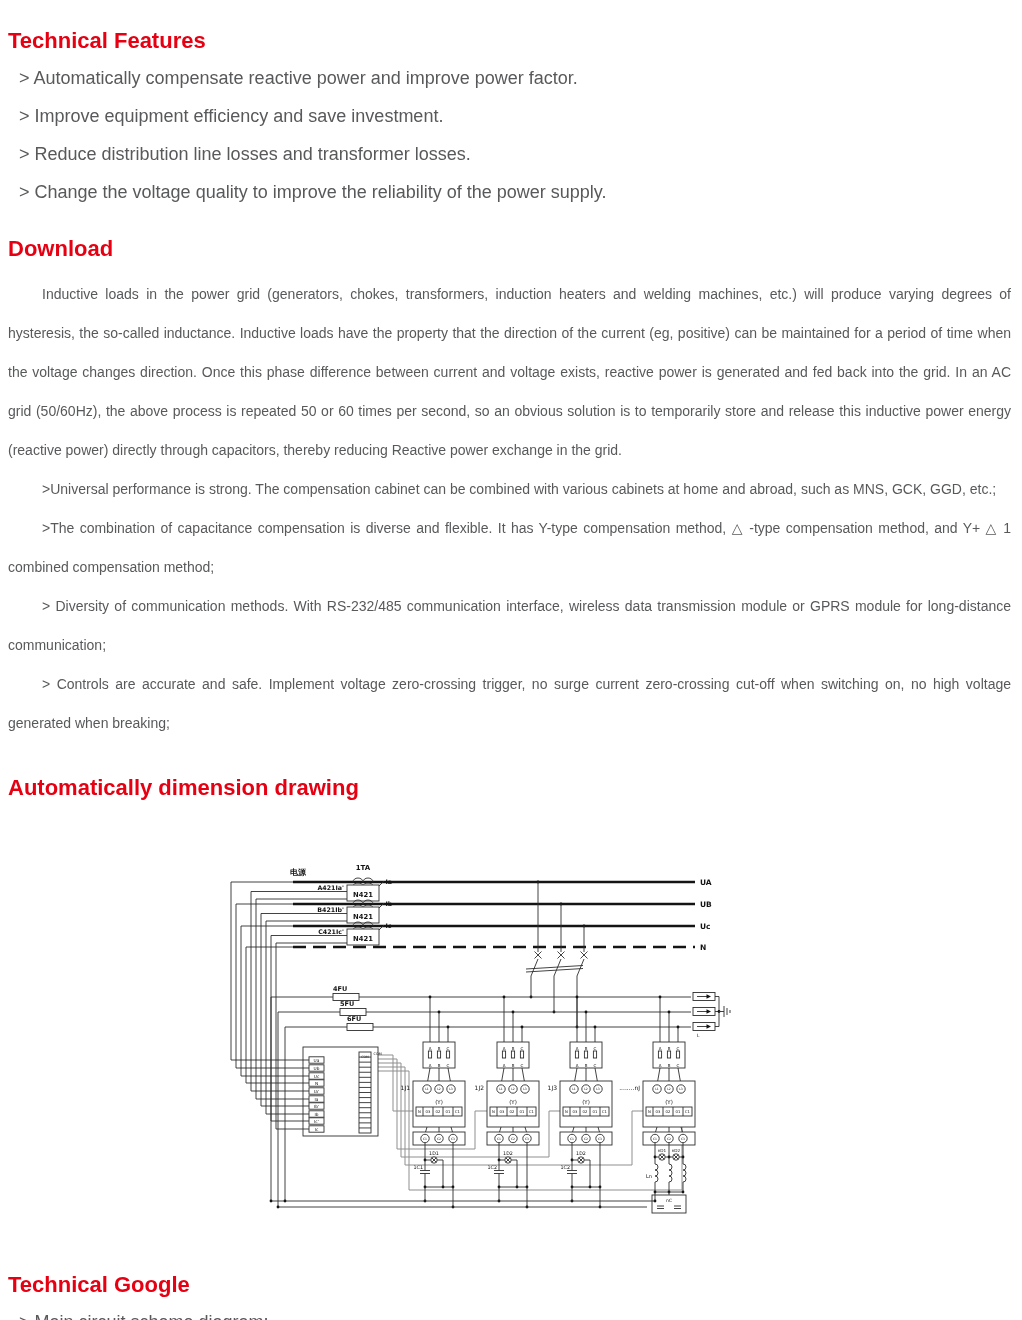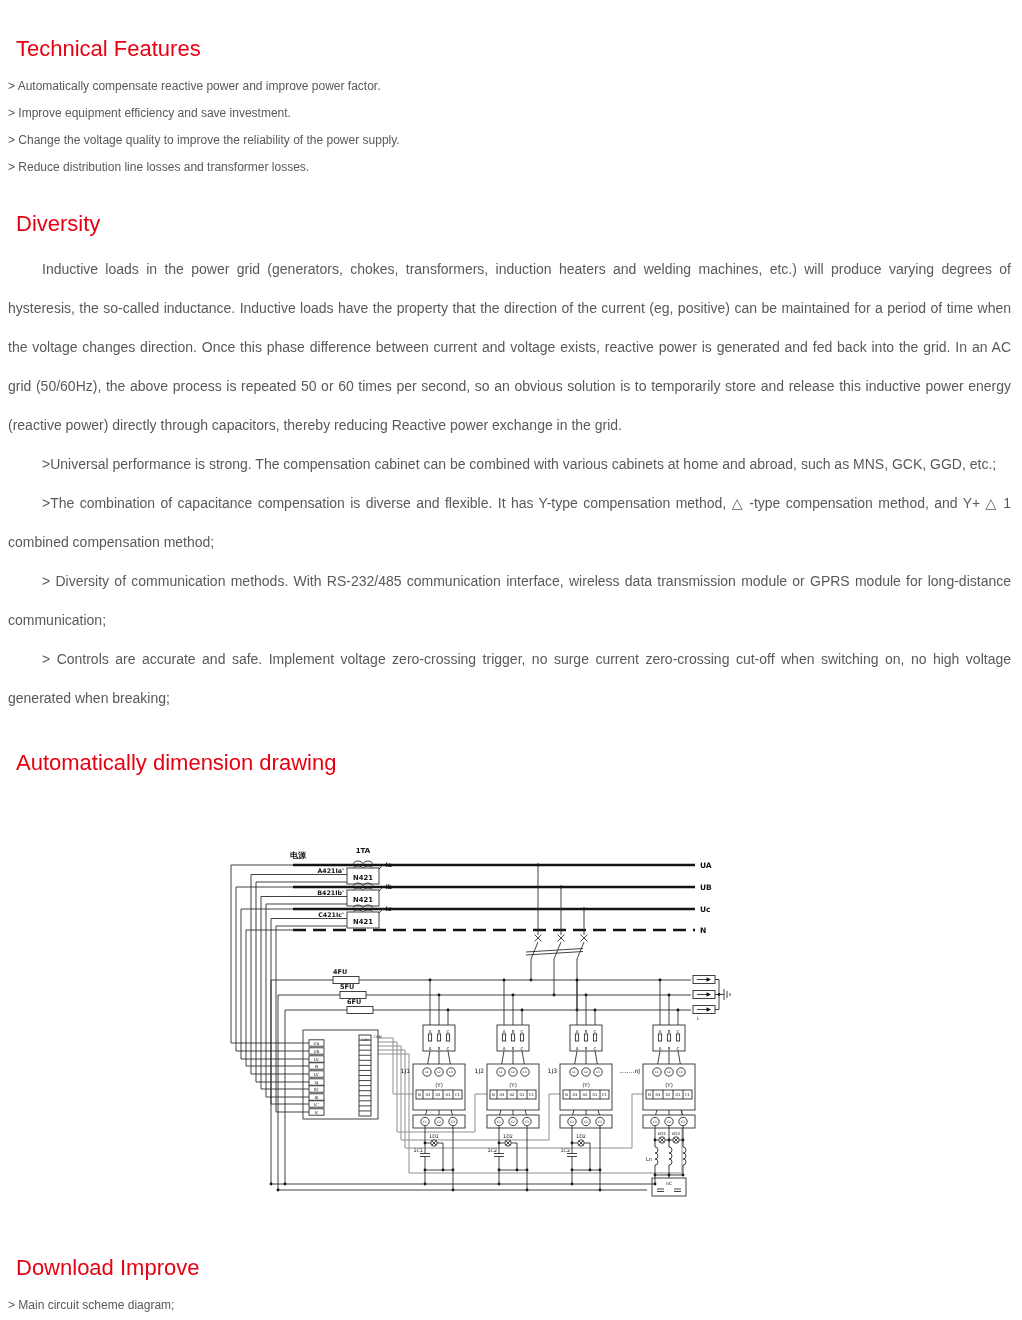--- a/index.html
+++ b/index.html
@@ -1,24 +1,24 @@
 <!DOCTYPE html>
 <html><head>
 <meta charset="utf-8">
 <style>
   html,body{margin:0;padding:0;}
   body{
     width:1022px;height:1320px;background:#ffffff;position:relative;overflow:hidden;
     font-family:"Liberation Sans",sans-serif;color:#58595b;
   }
   .content{padding:0 11px 0 8px;}
-  .sec-title{color:#e60012;font-size:22px;font-weight:400;margin:8px;line-height:25px;}
+  .sec-title{color:#e60012;font-size:22px;font-weight:700;margin:0;line-height:25px;}
   #tech-title{padding-top:28px;}
   .blist{margin-top:12px;}
-  .blist p{font-size:12px;line-height:27px;margin:0;}
+  .blist p{font-size:18px;line-height:27px;margin:11px;}
   #features-title{margin-top:30px;}
   .ftext{margin-top:14px;}
   .ftext p{font-size:14px;line-height:39px;margin:0;text-align:justify;text-indent:34px;}
   #install-title{margin-top:32px;}
   .diagram-wrap{position:relative;height:424px;}
   #diag{position:absolute;left:215px;top:49px;width:515px;height:370px;}
   #download-title{margin-top:48px;}
   
   #diag .w{stroke:#2e2e2e;stroke-width:.9;fill:none;}
   #diag .bus{stroke:#141414;stroke-width:2.3;fill:none;}
@@ -30,25 +30,25 @@
 </style>
 </head>
 <body>
 
 <div class="content">
 
   <h1 class="sec-title" id="tech-title">Technical Features</h1>
   <div class="blist">
     <p>&gt; Automatically compensate reactive power and improve power factor.</p>
     <p>&gt; Improve equipment efficiency and save investment.</p>
+    <p>&gt; Reduce distribution line losses and transformer losses.</p>
     <p>&gt; Change the voltage quality to improve the reliability of the power supply.</p>
-    <p>&gt; Reduce distribution line losses and transformer losses.</p>
   </div>
 
-  <h1 class="sec-title" id="features-title">Diversity</h1>
+  <h1 class="sec-title" id="features-title">Download</h1>
   <div class="ftext">
     <p>Inductive loads in the power grid (generators, chokes, transformers, induction heaters and welding machines, etc.) will produce varying degrees of hysteresis, the so-called inductance. Inductive loads have the property that the direction of the current (eg, positive) can be maintained for a period of time when the voltage changes direction. Once this phase difference between current and voltage exists, reactive power is generated and fed back into the grid. In an AC grid (50/60Hz), the above process is repeated 50 or 60 times per second, so an obvious solution is to temporarily store and release this inductive power energy (reactive power) directly through capacitors, thereby reducing Reactive power exchange in the grid.</p>
     <p>&gt;Universal performance is strong. The compensation cabinet can be combined with various cabinets at home and abroad, such as MNS, GCK, GGD, etc.;</p>
     <p>&gt;The combination of capacitance compensation is diverse and flexible. It has Y-type compensation method, △ -type compensation method, and Y+ △ 1 combined compensation method;</p>
     <p>&gt; Diversity of communication methods. With RS-232/485 communication interface, wireless data transmission module or GPRS module for long-distance communication;</p>
     <p>&gt; Controls are accurate and safe. Implement voltage zero-crossing trigger, no surge current zero-crossing cut-off when switching on, no high voltage generated when breaking;</p>
   </div>
 
   <h1 class="sec-title" id="install-title">Automatically dimension drawing</h1>
   <div class="diagram-wrap">
@@ -513,18 +513,18 @@
         <line x1="432" y1="343" x2="432" y2="352" class="w"></line>
         <circle cx="432" cy="352" r="1.4" class="dot"></circle>
         <line x1="48" y1="352" x2="432" y2="352" class="w"></line>
         <line x1="55" y1="358" x2="424" y2="358" class="w"></line>
         <circle cx="48" cy="352" r="1.4" class="dot"></circle>
         <circle cx="55" cy="358" r="1.4" class="dot"></circle>
         <circle cx="62" cy="352" r="1.4" class="dot"></circle>
       </svg>
   </div>
 
-  <h1 class="sec-title" id="download-title">Download Improve</h1>
+  <h1 class="sec-title" id="download-title">Technical Google</h1>
   <div class="blist">
     <p>&gt; Main circuit scheme diagram;</p>
   </div>
 
 </div>
 
 </body></html>

